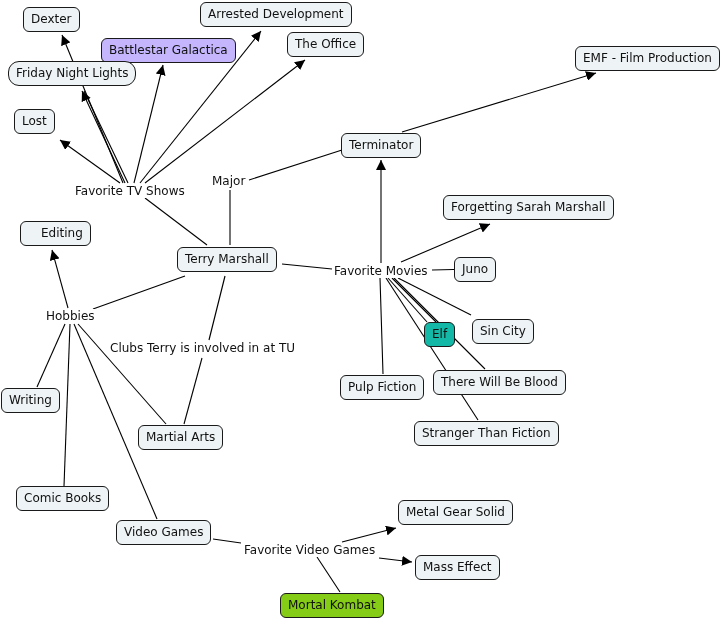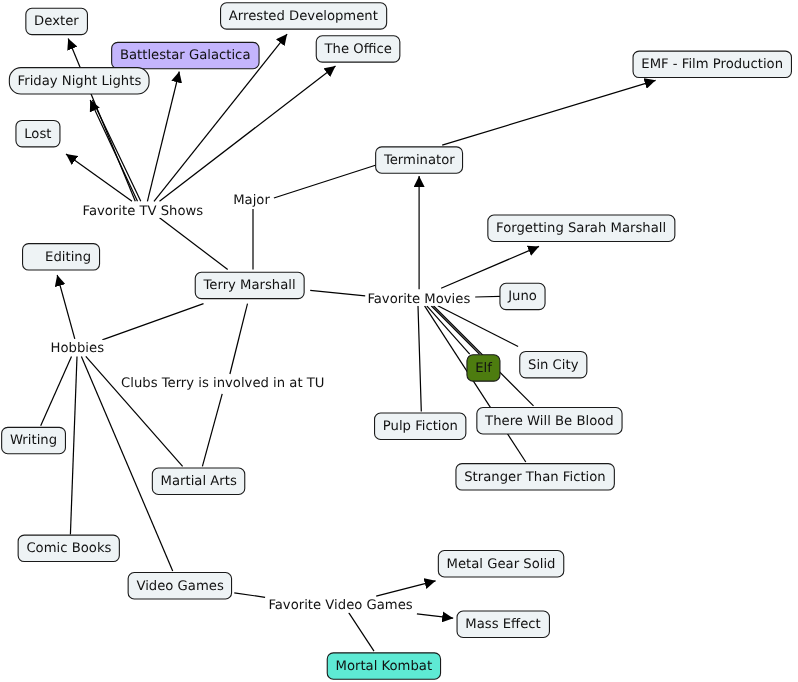--- a/index.html
+++ b/index.html
@@ -69,31 +69,31 @@
   <div class="node" style="left: 287px; top: 32px; background: rgb(238, 243, 245);">The Office</div>
   <div class="node" style="left: 8px; top: 61px; background: rgb(238, 243, 245); border-radius: 11px;">Friday Night Lights</div>
   <div class="node" style="left: 14px; top: 109px; background: rgb(238, 243, 245);">Lost</div>
   <div class="node" style="left: 575px; top: 46px; background: rgb(238, 243, 245);">EMF - Film Production</div>
   <div class="node" style="left: 341px; top: 133px; background: rgb(238, 243, 245);">Terminator</div>
   <div class="node" style="left: 443px; top: 195px; background: rgb(238, 243, 245);">Forgetting Sarah Marshall</div>
   <div class="node" style="left: 20px; top: 221px; background: rgb(238, 243, 245); padding-left: 20px;">Editing</div>
   <div class="node" style="left: 177px; top: 247px; background: rgb(238, 243, 245);">Terry Marshall</div>
   <div class="node" style="left: 454px; top: 257px; background: rgb(238, 243, 245);">Juno</div>
   <div class="node" style="left: 472px; top: 319px; background: rgb(238, 243, 245);">Sin City</div>
-  <div class="node" style="left: 424px; top: 322px; background: #4d7c0f;">Elf</div>
+  <div class="node" style="left: 424px; top: 322px; background: #14b8a6;">Elf</div>
   <div class="node" style="left: 340px; top: 375px; background: rgb(238, 243, 245);">Pulp Fiction</div>
   <div class="node" style="left: 433px; top: 370px; background: rgb(238, 243, 245);">There Will Be Blood</div>
   <div class="node" style="left: 414px; top: 421px; background: rgb(238, 243, 245);">Stranger Than Fiction</div>
   <div class="node" style="left: 1px; top: 388px; background: rgb(238, 243, 245);">Writing</div>
   <div class="node" style="left: 138px; top: 425px; background: rgb(238, 243, 245);">Martial Arts</div>
   <div class="node" style="left: 16px; top: 486px; background: rgb(238, 243, 245);">Comic Books</div>
   <div class="node" style="left: 116px; top: 520px; background: rgb(238, 243, 245);">Video Games</div>
   <div class="node" style="left: 398px; top: 500px; background: rgb(238, 243, 245);">Metal Gear Solid</div>
   <div class="node" style="left: 415px; top: 555px; background: rgb(238, 243, 245);">Mass Effect</div>
-  <div class="node" style="left: 297px; top: 593px; background: #5eead4;">Mortal Kombat</div>
+  <div class="node" style="left: 280px; top: 593px; background: #84cc16;">Mortal Kombat</div>
 
   <div class="label" style="left:74px;top:184px;">Favorite TV Shows</div>
   <div class="label" style="left:211px;top:174px;">Major</div>
   <div class="label" style="left:333px;top:264px;">Favorite Movies</div>
   <div class="label" style="left:45px;top:309px;">Hobbies</div>
   <div class="label" style="left:109px;top:341px;">Clubs Terry is involved in at TU</div>
   <div class="label" style="left:243px;top:543px;text-align:right;">Favorite Video Games</div>
 </div>
 
 </body></html>

